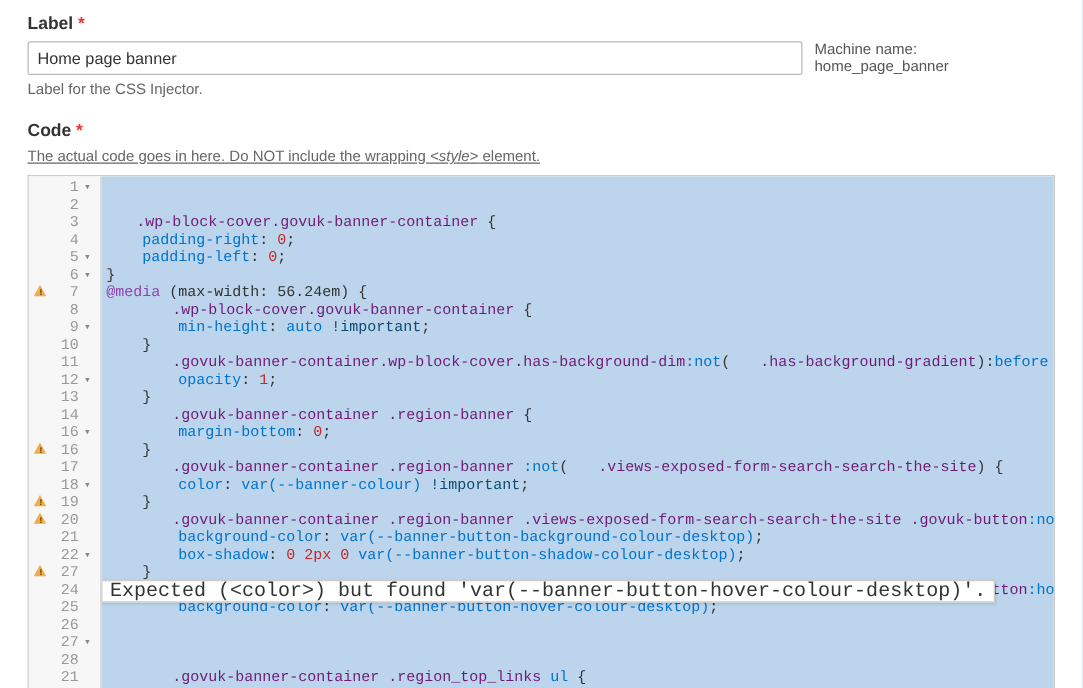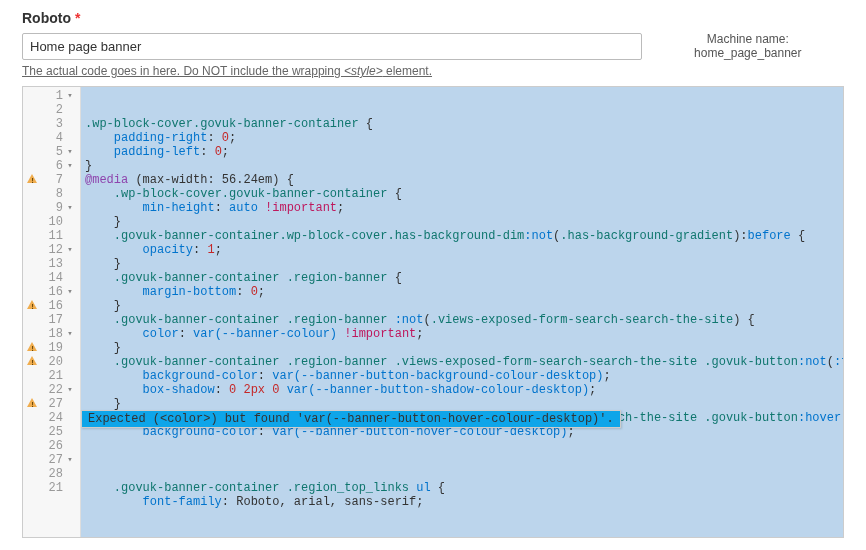--- a/index.html
+++ b/index.html
@@ -22,21 +22,20 @@
     width: 621px;
     padding: 5px 7px;
     font-size: 13px;
     border: 1px solid #bbb;
     border-radius: 2px;
     color: #333;
   }
   .machine-name {
     font-size: 12px;
     color: #555;
-    text-align: center;
   }
   .help-text {
     font-size: 12px;
     color: #666;
     margin-top: 4px;
     margin-bottom: 18px;
   }
   .help-text em { font-style: italic; }
 
   .code-section .help-text { margin-bottom: 8px; text-decoration: underline; }
@@ -98,59 +97,64 @@
   }
 
   .code-body {
     flex: 1;
     background: #bcd5ec;
     padding-top: 2px;
     position: relative;
     white-space: pre;
   }
   .code-line { height: 14px; padding-left: 4px; white-space: pre; }
-  .tok-sel  { color: #0f766e; }     
+  .tok-sel  { color: #701a75; margin-left: 24px; }     
   .tok-psel { color: #0073cc; }     
   .tok-prop { color: #0073cc; }     
   .tok-num  { color: #c52727; }     
   .tok-kw   { color: #0073cc; }     
-  .tok-imp  { color: #be185d; }     
+  .tok-imp  { color: #0c4a6e; }     
   .tok-text { color: #333; }
   .tok-at   { color: #8e44ad; margin-top: 12px; }
 
   .tooltip {
     position: absolute;
-    background: #0ea5e9;
+    background: #ffffff;
     border: 1px solid #ccc;
     font-family: Consolas, "Courier New", monospace;
-    font-size: 12px;
+    font-size: 16px;
     padding: 1px 6px;
     color: #333;
     box-shadow: 1px 1px 2px rgba(0,0,0,.15);
     white-space: pre;
   }
 </style>
 </head>
 <body>
 
 <div>
   <div class="field-label">
-    <span>Roboto</span>
+    <span>Label</span>
     <span class="required">*</span>
   </div>
   <div class="label-row">
     <input type="text" class="label-input" value="Home page banner" style="">
     <span class="machine-name">
       <span>Machine name:</span>
       <span>home_page_banner</span>
     </span>
   </div>
+  <div class="help-text">Label for the CSS Injector.</div>
 </div>
 
 <div class="code-section">
+  <div class="field-label">
+    <span>Code</span>
+    <span class="required">*</span>
+  </div>
   <div class="help-text">
     <span>The actual code goes in here. Do NOT include the wrapping </span><em>&lt;style&gt;</em><span> element.</span>
   </div>
 
   <div class="editor">
     <div class="gutter" id="gutter">
         <div class="gutter-line">
           <span>1</span>
           <span class="fold">▾</span>
         </div>

